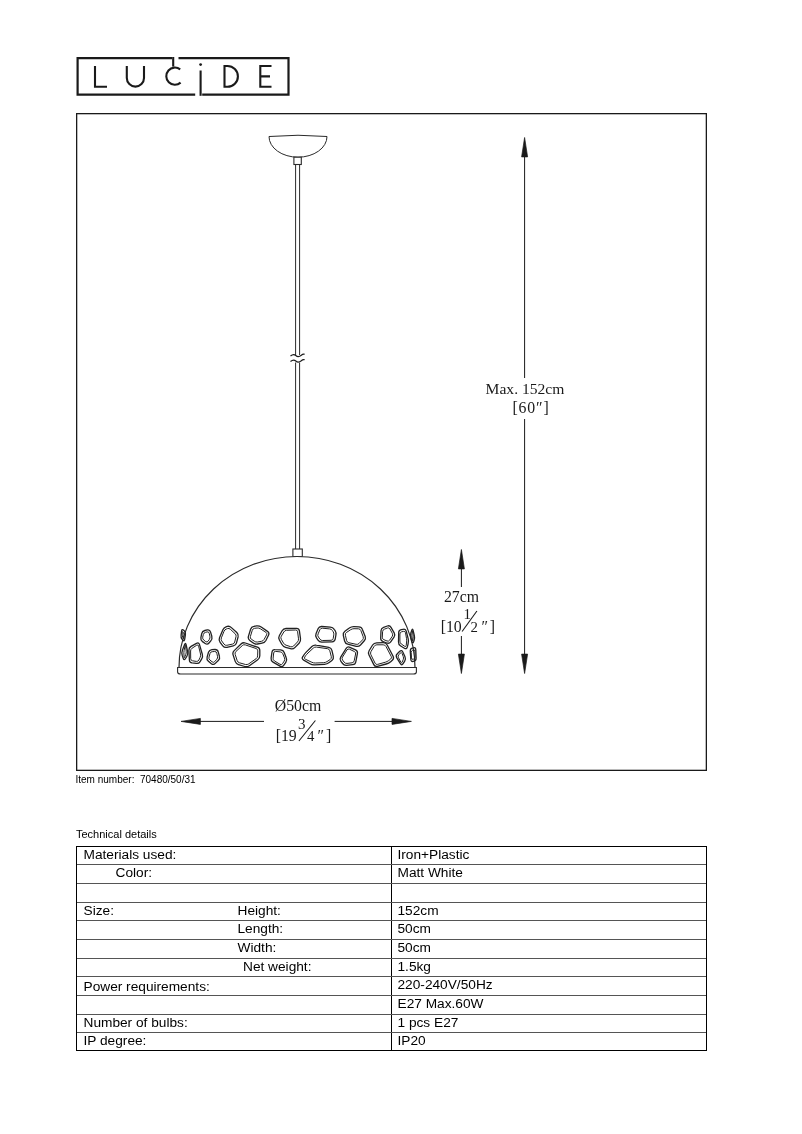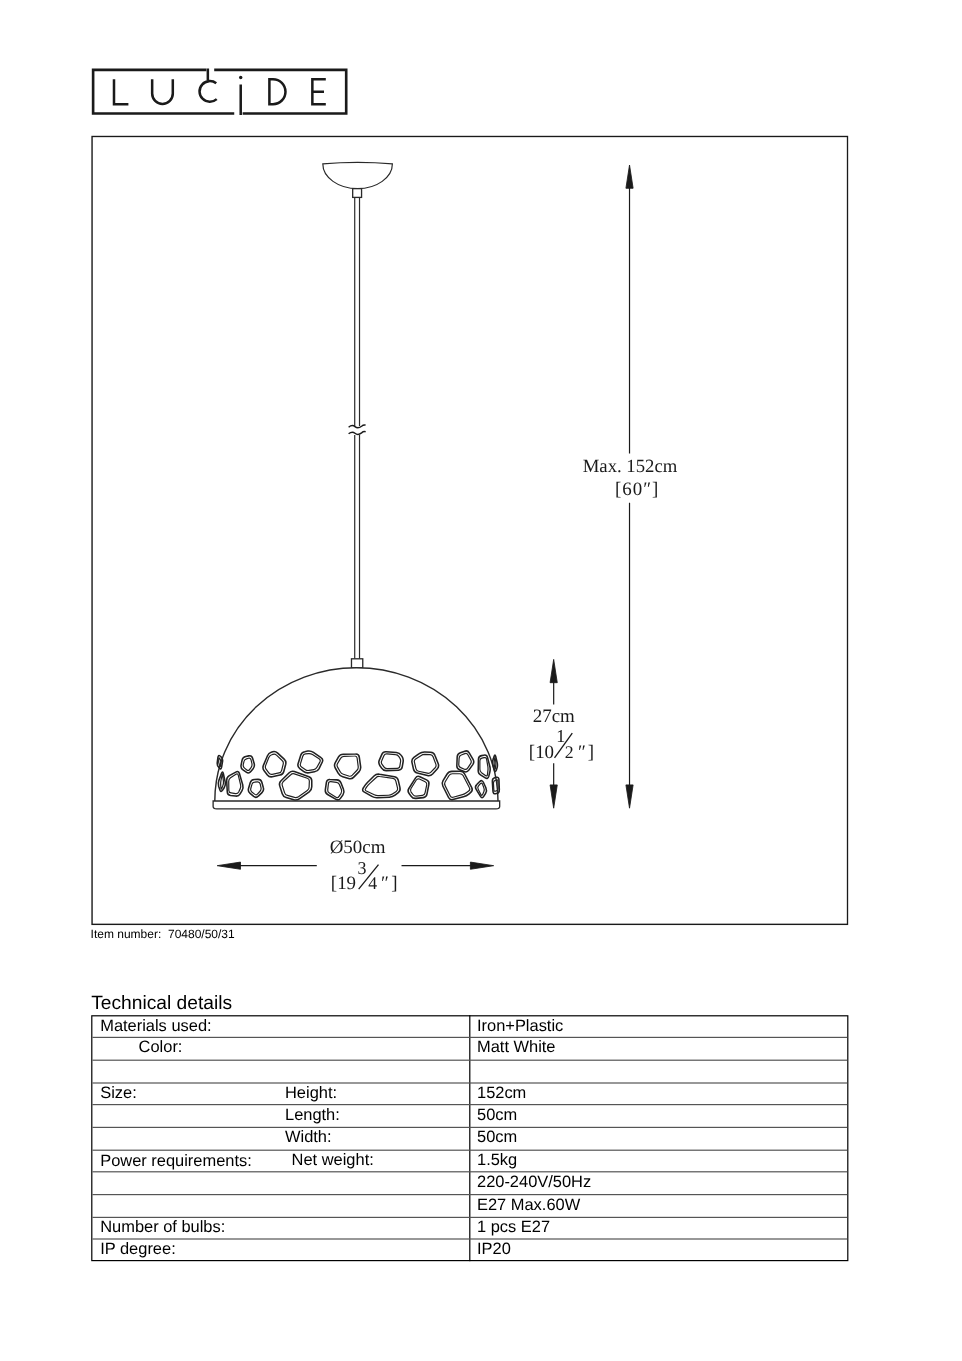--- a/index.html
+++ b/index.html
@@ -194,21 +194,21 @@
     <text class="dimtxt" x="221.9" y="615.5" font-size="15">3</text>
     <path d="M222.9,628 L239.4,607.5" stroke="#1a1a1a" stroke-width="1.1"></path>
     <text class="dimtxt" x="230.9" y="628" font-size="14.8">4</text>
     <text class="dimtxt" x="241.6" y="628" font-size="15.8">″</text>
     <text class="dimtxt" x="250" y="628" font-size="15.8">]</text>
   </g>
 </svg>
 
 <div class="abs" style="left:75.5px;top:774px;font-size:10px;">Item number:&nbsp; 70480/50/31</div>
 
-<div class="abs" style="left:76px;top:828px;font-size:16px;">Technical details</div>
+<div class="abs" style="left:76px;top:828px;font-size:11px;">Technical details</div>
 
 <div class="abs" style="left:76px;top:845.5px;width:631px;height:184px;">
 
   <div class="abs" style="left:0;top:0;width:629px;height:203.5px;border:1px solid #000;"></div>
 
   <div class="abs" style="left:315px;top:0;width:1px;height:205px;background:#000;"></div>
 
   <div class="abs" style="left:1px;top:18.7px;width:629px;height:1px;background:#555;"></div>
 
   <div class="abs" style="left:1px;top:37.4px;width:629px;height:1px;background:#555;"></div>
@@ -242,21 +242,21 @@
 
   <span class="tbltxt" style="left:161.5px;top:74.7px;">Length:</span>
     <span class="tbltxt" style="left:321.5px;top:74.7px;">50cm</span>
 
   <span class="tbltxt" style="left:161.5px;top:93.4px;">Width:</span>
     <span class="tbltxt" style="left:321.5px;top:93.4px;">50cm</span>
 
   <span class="tbltxt" style="left:157px;top:112.1px;padding-left:10px;">Net weight:</span>
     <span class="tbltxt" style="left:321.5px;top:112.1px;">1.5kg</span>
 
-  <span class="tbltxt" style="left:7.5px;top:113px;">Power requirements:</span>
+  <span class="tbltxt" style="left:7.5px;top:132px;">Power requirements:</span>
     <span class="tbltxt" style="left:321.5px;top:130.8px;">220-240V/50Hz</span>
 
     <span class="tbltxt" style="left:321.5px;top:149.4px;">E27 Max.60W</span>
 
   <span class="tbltxt" style="left:7.5px;top:168.1px;">Number of bulbs:</span>
     <span class="tbltxt" style="left:321.5px;top:168.1px;">1 pcs E27</span>
 
   <span class="tbltxt" style="left:7.5px;top:186.8px;">IP degree:</span>
     <span class="tbltxt" style="left:321.5px;top:186.8px;">IP20</span>
 </div>

